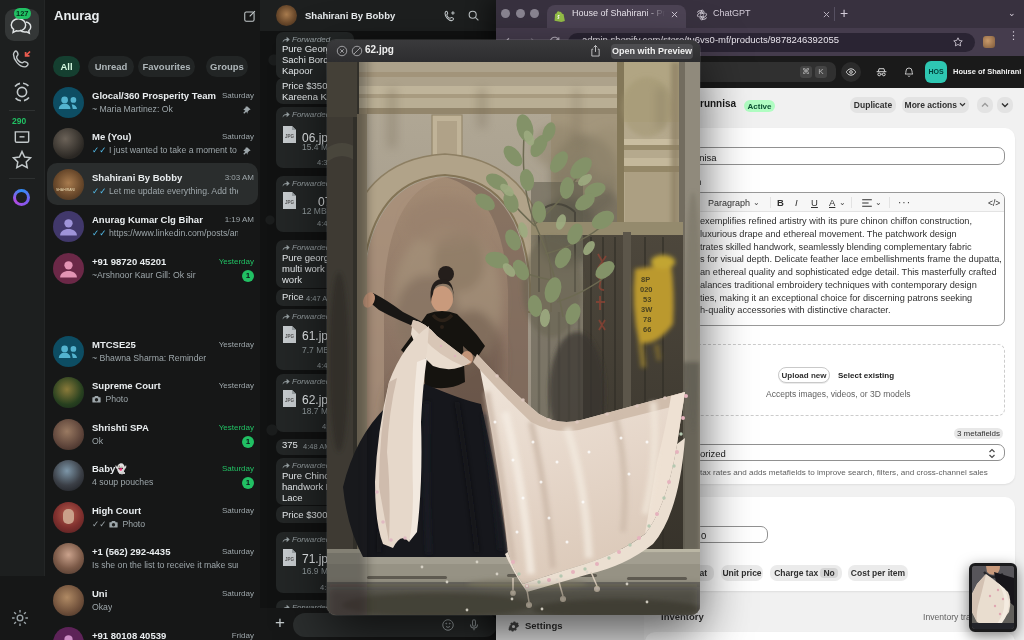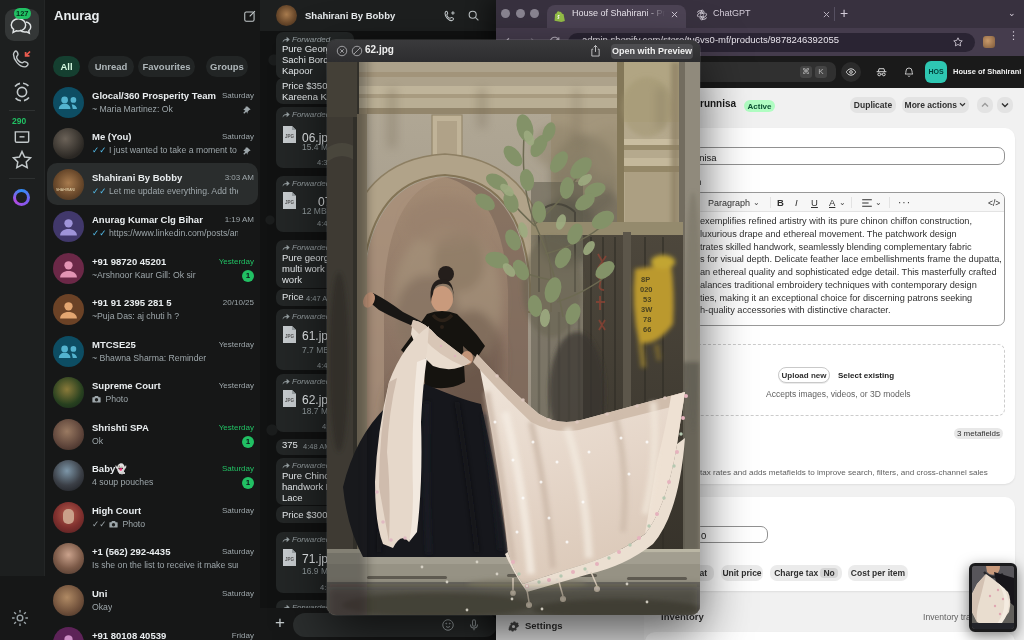--- a/index.html
+++ b/index.html
@@ -137,29 +137,20 @@
     <div class="row" style="top:249px;">
       <div class="av" style="background:#6b2847;"><svg viewBox="0 0 24 24" style="width:31px;height:31px;" fill="#e394b4">
             <circle cx="12" cy="9.5" r="3.2"></circle>
             <path d="M5.5 19c0-3 2.9-5 6.5-5s6.5 2 6.5 5z"></path>
           </svg></div>
       <div class="nm">+91 98720 45201</div>
       <div class="pv">~Arshnoor Kaur Gill: Ok sir</div>
       <div class="tm g">Yesterday</div>
       <div class="badge1">1</div>
     </div>
-    <div class="row" style="top:290px;">
-      <div class="av" style="background:#6b4226;"><svg viewBox="0 0 24 24" style="width:31px;height:31px;" fill="#e3a671">
-            <circle cx="12" cy="9.5" r="3.2"></circle>
-            <path d="M5.5 19c0-3 2.9-5 6.5-5s6.5 2 6.5 5z"></path>
-          </svg></div>
-      <div class="nm">+91 91 2395 281 5</div>
-      <div class="pv">~Puja Das: aj chuti h ?</div>
-      <div class="tm">20/10/25</div>
-    </div>
     <div class="row" style="top:332px;">
       <div class="av" style="background:#0d4d63;"><svg viewBox="0 0 24 24" style="width:31px;height:31px;" fill="#53b3cf">
             <circle cx="9" cy="10" r="2.6"></circle>
             <path d="M4.5 17c0-2.4 2-4 4.5-4s4.5 1.6 4.5 4z"></path>
             <circle cx="15.8" cy="10" r="2.2"></circle>
             <path d="M14.5 13.3c2.2.2 4 1.7 4 3.7h-3.2"></path>
           </svg></div>
       <div class="nm">MTCSE25</div>
       <div class="pv">~ Bhawna Sharma: Reminder</div>
       <div class="tm">Yesterday</div>
@@ -484,20 +475,26 @@
       </div>
       <div class="abs" style="left:38px;top:22px;font-size:9.2px;line-height:12.75px;color:#303030;white-space:nowrap;">exemplifies refined artistry with its pure chinon chiffon construction,<br>luxurious drape and ethereal movement. The patchwork design<br>trates skilled handwork, seamlessly blending complementary fabric<br>s for visual depth. Delicate feather lace embellishments frame the dupatta,<br>an ethereal quality and sophisticated edge detail. This masterfully crafted<br>alances traditional embroidery techniques with contemporary design<br>ties, making it an exceptional choice for discerning patrons seeking<br>h-quality accessories with distinctive character.</div>
     </div>
 
     <div class="abs" style="left:17px;top:256px;width:344px;height:72px;border:1px dashed #ccc;border-radius:7px;">
       <div class="abs" style="left:116px;top:22px;width:52px;height:16px;background:#fff;border:1px solid #c9c9c9;border-radius:8px;box-shadow:0 1px 0 rgba(0,0,0,.08);font-size:8px;font-weight:700;color:#303030;text-align:center;line-height:16px;">Upload new</div>
       <div class="abs" style="left:176px;top:26px;font-size:8px;font-weight:700;color:#1a1a1a;">Select existing</div>
       <div class="abs" style="left:104px;top:44px;font-size:8.5px;color:#616161;text-align:center;">Accepts images, videos, or 3D models</div>
     </div>
     <div class="abs" style="left:310px;top:340px;width:49px;height:11px;background:#e8e8e8;border-radius:6px;font-size:8px;color:#303030;text-align:center;line-height:11px;">3 metafields</div>
+    <div class="inpt" style="left:17px;top:356px;width:344px;height:17px;">
+      <div style="position:absolute;left:38px;top:3px;font-size:9.5px;color:#1a1a1a;">orized</div>
+      <svg style="position:absolute;right:8px;top:3px;width:8px;height:11px;" viewBox="0 0 8 11" fill="none" stroke="#4a4a4a" stroke-width="1.2">
+          <path d="M1.5 4L4 1.5 6.5 4M1.5 7L4 9.5 6.5 7"></path>
+        </svg>
+    </div>
     <div class="abs" style="left:56px;top:380px;font-size:8.1px;color:#616161;white-space:nowrap;">tax rates and adds metafields to improve search, filters, and cross-channel sales</div>
 
     <div class="card" style="left:1px;top:409px;width:370px;height:94px;"></div>
     <div class="abs" style="left:-30px;top:418px;font-size:9.5px;font-weight:700;color:#303030;">Pricing</div>
     <div class="inpt" style="left:17px;top:438px;width:107px;height:17px;">
         <div style="position:absolute;left:39px;top:3px;font-size:9.5px;color:#1a1a1a;">0</div>
       </div>
     <div class="pill" style="left:0px;top:477px;width:70px;height:16px;line-height:16px;text-align:right;padding-right:7px;">Compare-at</div>
     <div class="pill" style="left:77px;top:477px;width:42px;height:16px;line-height:16px;">Unit price</div>
     <div class="pill" style="left:126px;top:477px;width:72px;height:16px;line-height:16px;">Charge tax <span style="background:#d4d4d4;border-radius:4px;padding:0 3px;">No</span></div>

